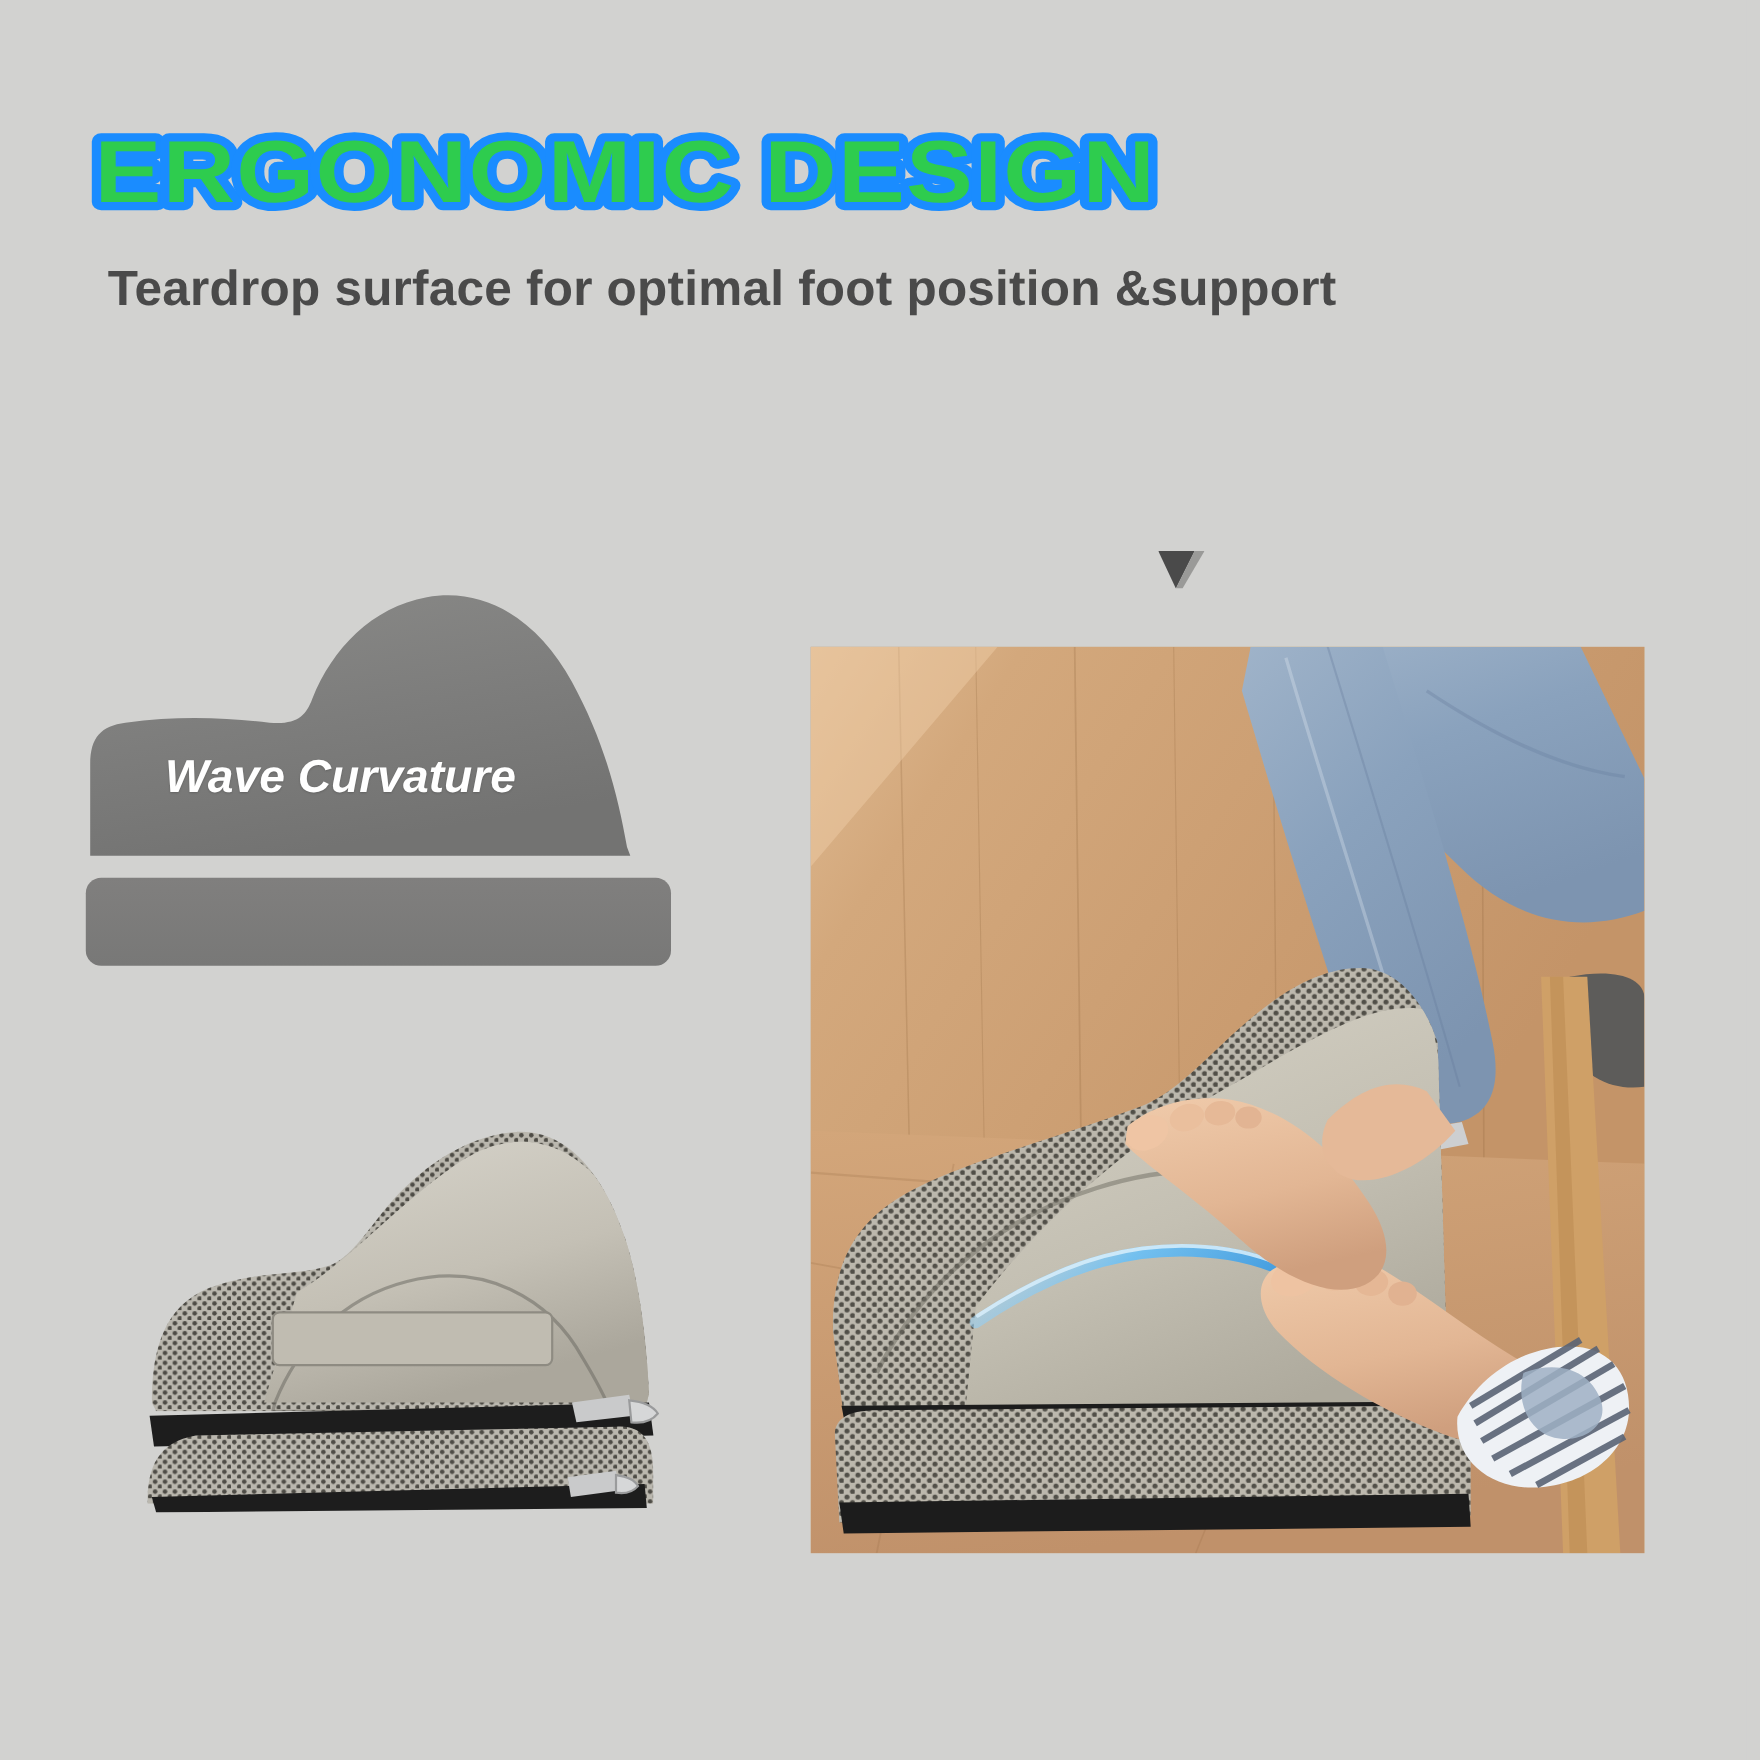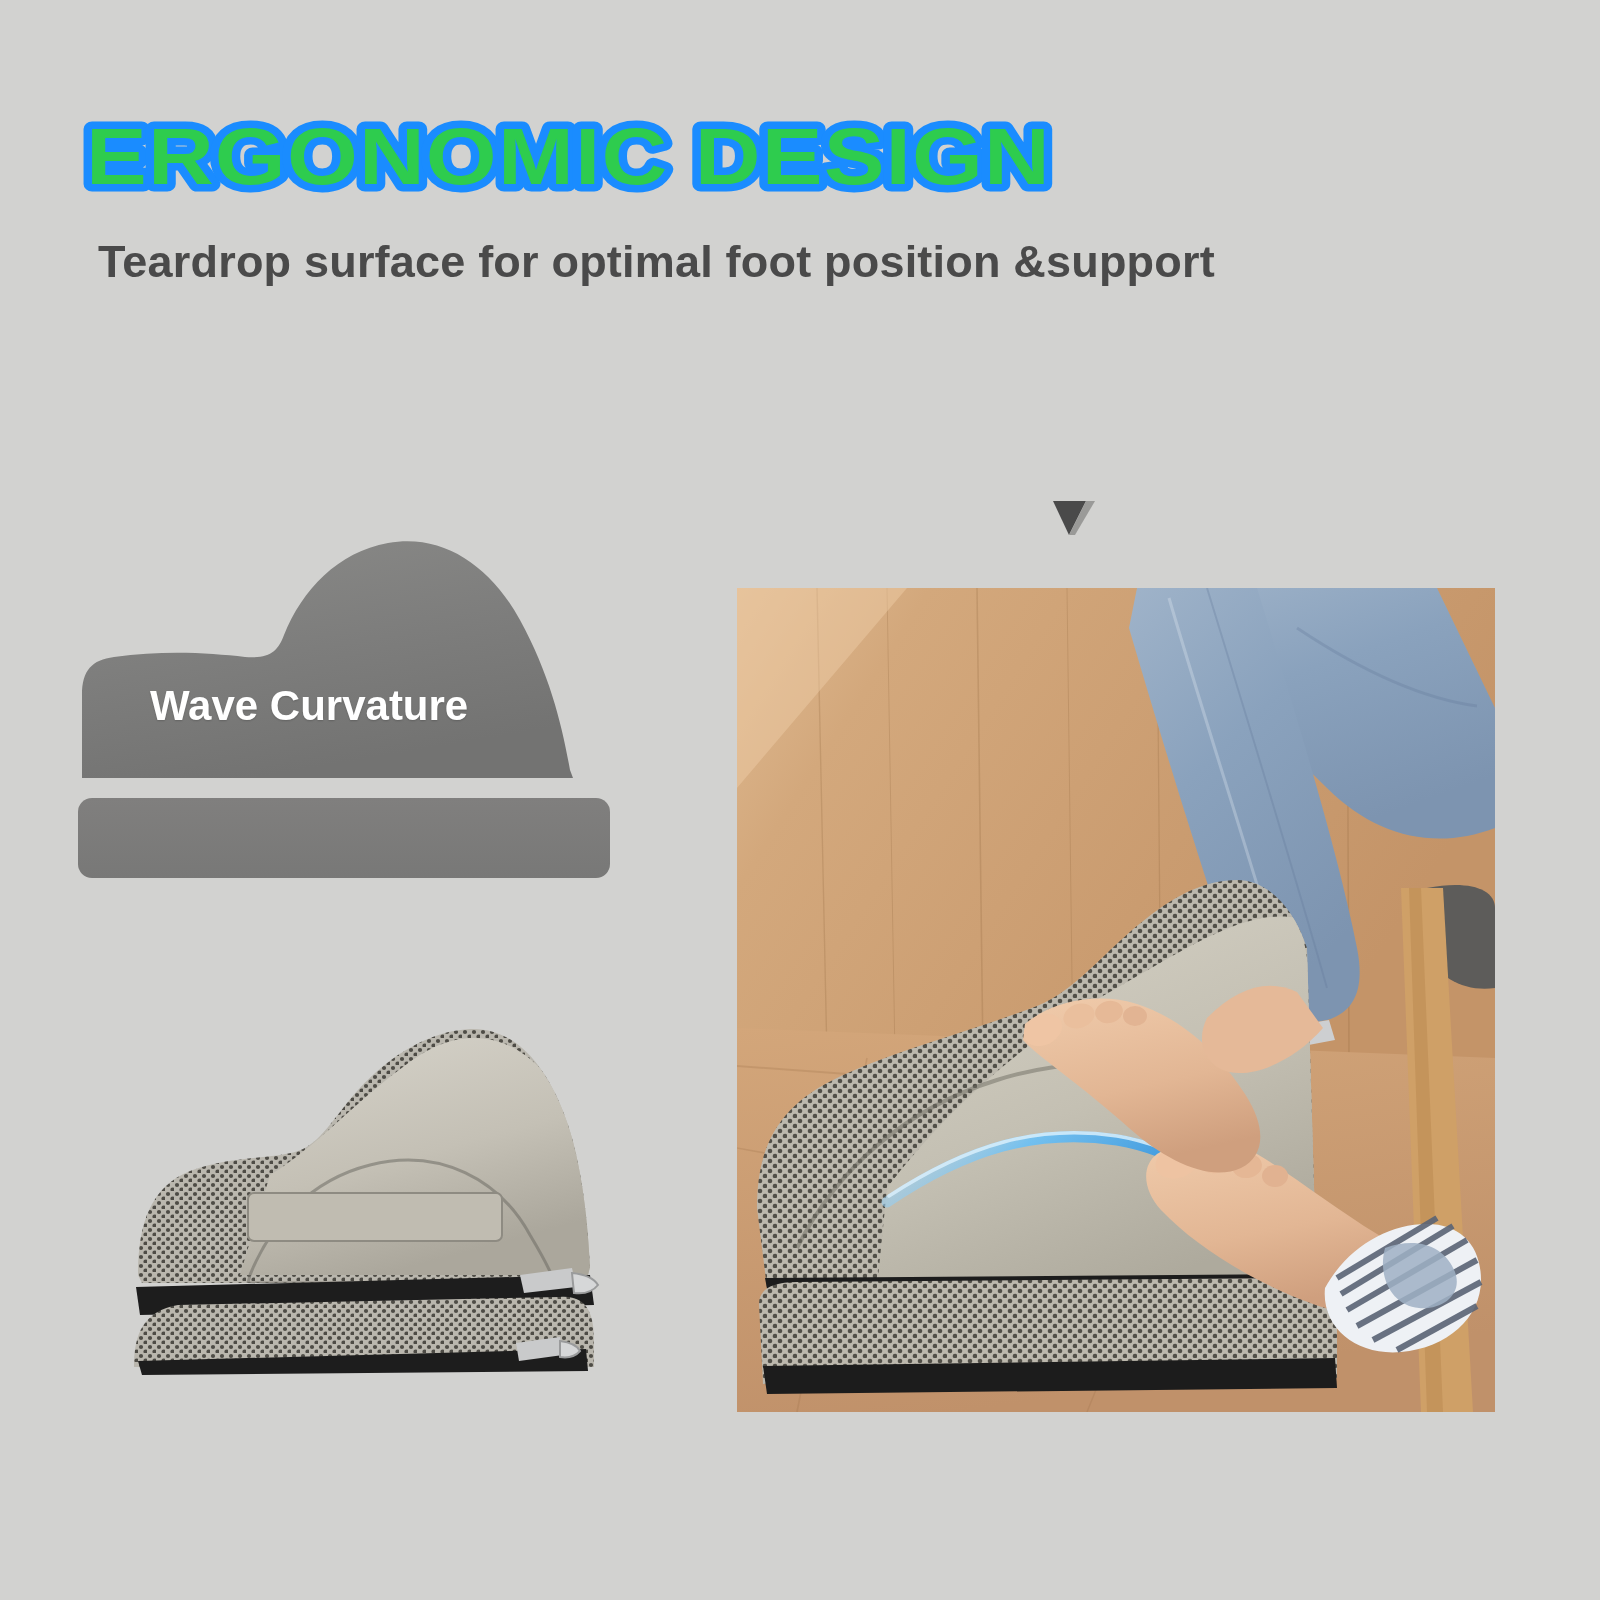--- a/index.html
+++ b/index.html
@@ -53,20 +53,21 @@
     white-space: nowrap;
   }
 
   
   #wave-diagram {
     position: absolute;
     left: 70px;
     top: 520px;
     width: 560px;
     height: 370px;
+    font-style: italic;
   }
   #wave-shape {
     position: absolute;
     left: 0; top: 0;
     width: 560px;
     height: 270px;
   }
   #wave-shape svg { display:block; width:100%; height:100%; }
   #wave-label {
     position: absolute;

